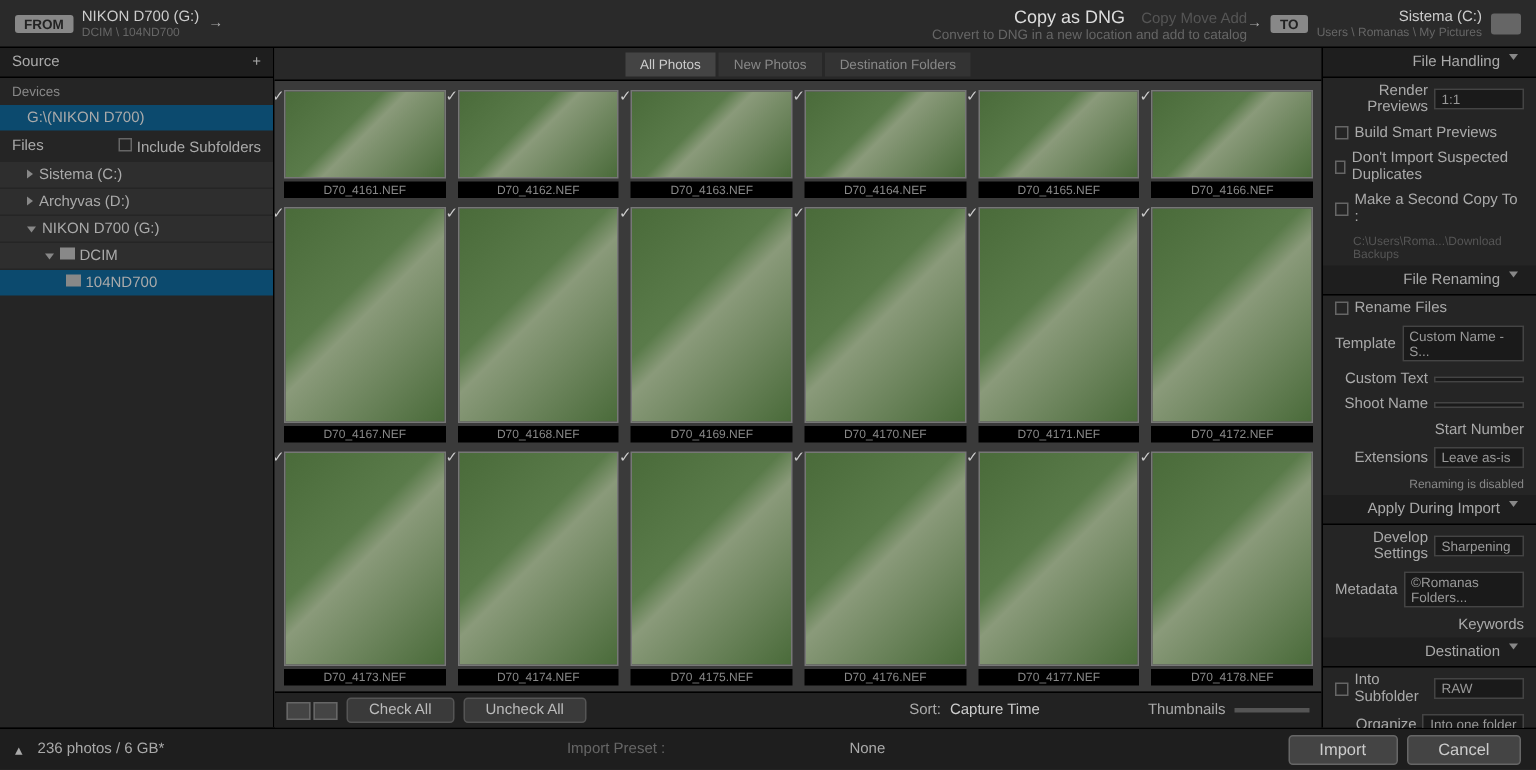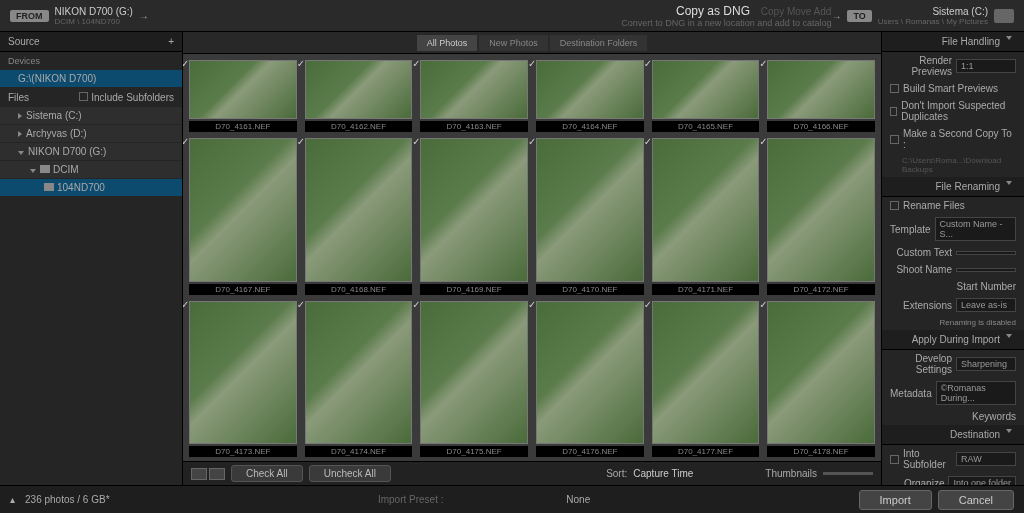--- a/index.html
+++ b/index.html
@@ -270,21 +270,21 @@
     <div class="phead" style="justify-content:flex-end;">
         <span>Apply During Import</span>
         <span class="tri down" style="margin-left:6px;"></span>
       </div>
     <div class="rrow">
         <span class="lbl">Develop Settings</span>
         <span class="rsel">Sharpening</span>
       </div>
     <div class="rrow">
         <span class="lbl">Metadata</span>
-        <span class="rsel">©Romanas During...</span>
+        <span class="rsel">©Romanas Folders...</span>
       </div>
     <div class="rrow">
         <span class="lbl">Keywords</span>
       </div>
 
     <div class="phead" style="justify-content:flex-end;">
         <span>Destination</span>
         <span class="tri down" style="margin-left:6px;"></span>
       </div>
     <div class="rrow">

